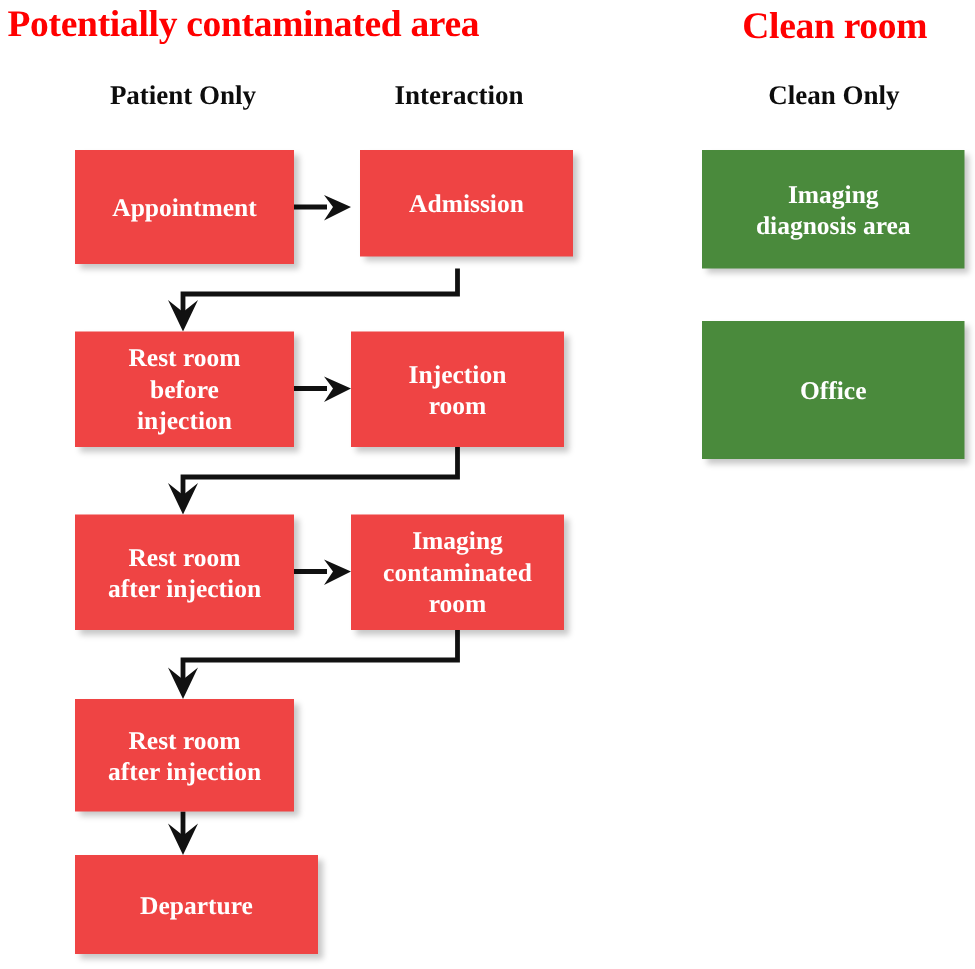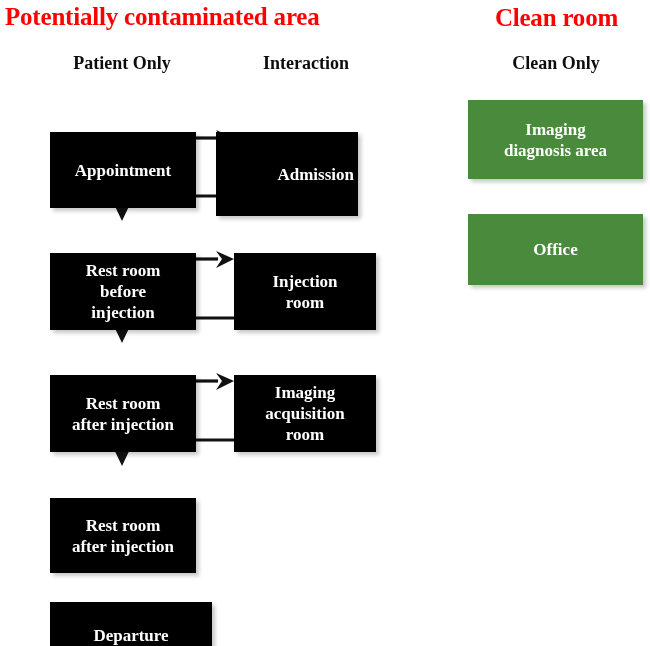--- a/index.html
+++ b/index.html
@@ -43,21 +43,21 @@
     justify-content: center;
     text-align: center;
     color: #ffffff;
     font-weight: bold;
     font-size: 17px;
     line-height: 21px;
     box-sizing: border-box;
     padding: 2px 4px;
     box-shadow: 3px 3px 4px rgba(0,0,0,0.22);
   }
-  .node.blue  { background: #000000; margin-top: 32px; }
+  .node.blue  { background: #ef4444; }
   .node.green { background: #4a8a3c; }
   .node span { display: block; }
 
   .conn {
     position: absolute;
     overflow: visible;
     pointer-events: none;
   }
   .conn path {
     fill: none;
@@ -133,37 +133,37 @@
 
   <div class="node blue" style="left:50px; top:466px; width:146px; height:75px; flex-direction:column;">
     <span>Rest room</span>
     <span>after injection</span>
   </div>
 
   <div class="node blue" style="left:50px; top:570px; width:162px; height:66px;">
     <span>Departure</span>
   </div>
 
-  <div class="node blue" style="left:216px; top:100px; width:142px; height:84px;justify-content:flex-end;">
+  <div class="node blue" style="left:240px; top:100px; width:142px; height:71px;">
     <span>Admission</span>
   </div>
 
   <div class="node blue" style="left:234px; top:221px; width:142px; height:77px; flex-direction:column;">
     <span>Injection</span>
     <span>room</span>
   </div>
 
   <div class="node blue" style="left:234px; top:343px; width:142px; height:77px; flex-direction:column;">
     <span>Imaging</span>
-    <span>acquisition</span>
+    <span>contaminated</span>
     <span>room</span>
   </div>
 
   <div class="node green" style="left:468px; top:100px; width:175px; height:79px; flex-direction:column;">
     <span>Imaging</span>
     <span>diagnosis area</span>
   </div>
 
-  <div class="node green" style="left:468px; top:214px; width:175px; height:71px;">
+  <div class="node green" style="left:468px; top:214px; width:175px; height:92px;">
     <span>Office</span>
   </div>
 
 </div>
 
 </body></html>

